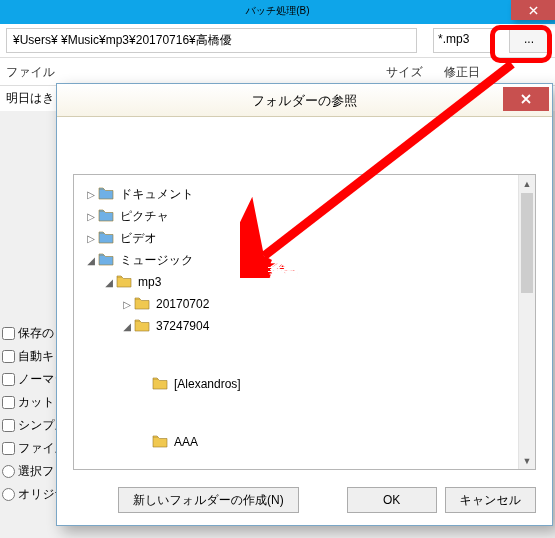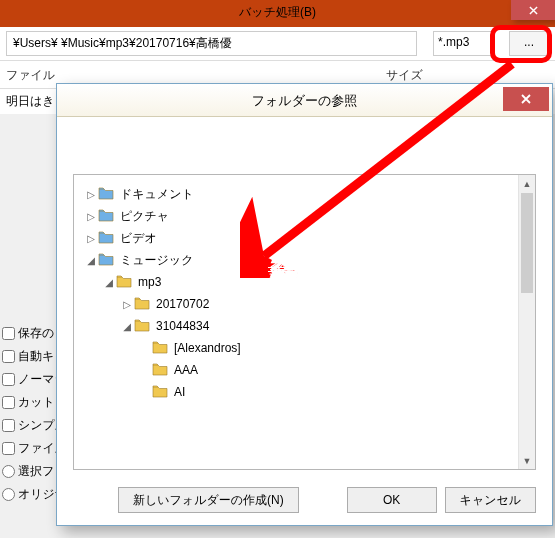--- a/index.html
+++ b/index.html
@@ -1,20 +1,20 @@
 <!DOCTYPE html>
 <html><head>
 <meta charset="utf-8">
 <style>
 * { box-sizing: border-box; font-family: 'Meiryo UI', 'Yu Gothic UI', sans-serif; font-size: 12px; }
 body { margin: 0; width: 555px; height: 538px; overflow: hidden; background: #fff; position: relative; }
 
 
 .bg-window { position: absolute; top: 0; left: 0; right: 0; bottom: 0; background: #f0f0f0; }
-.bg-title { text-align: center; padding: 4px 0 6px; font-size: 12px; background: #c2410c; }
+.bg-title { text-align: center; padding: 4px 0 6px; font-size: 10px; background: #0ea5e9; }
 .bg-pathbar { display: flex; gap: 16px; padding: 4px 6px; background: #fff; border-bottom: 1px solid #ddd; }
 .bg-path { flex: 1; background: #fff; border: 1px solid #ccc; padding: 3px 6px; }
 .bg-filter { width: 60px; background: #fff; border: 1px solid #ccc; padding: 3px 4px; }
 .bg-browse { width: 40px; background: #f5f5f5; border: 1px solid #ccc; text-align: center; padding: 3px 0; }
 
 .bg-header { display: flex; padding: 6px 6px 4px; gap: 10px; border-bottom: 1px solid #ddd; background: #fff; font-size: 12px; color: #333; }
 .bg-h-file { width: 370px; }
 .bg-h-size { width: 48px; }
 .bg-h-date { flex: 1; }
 
@@ -41,21 +41,21 @@
 .sb-up { top: 0; } .sb-down { bottom: 0; }
 
 .tree-node { display: flex; align-items: center; height: 22px; padding-left: 0; white-space: nowrap; }
 .toggle { width: 14px; text-align: center; color: #666; font-size: 10px; }
 .folder-icon { width: 18px; height: 16px; display: inline-block; margin-right: 4px; }
 .folder-icon svg { width: 16px; height: 14px; display: block; }
 .node-label { font-size: 12px; }
 .indent-0 { margin-left: 4px; }
 .indent-1 { margin-left: 22px; }
 .indent-2 { margin-left: 40px; }
-.indent-3 { margin-left: 58px; }
+.indent-3 { margin-left: 58px; margin-top: 36px; }
 
 .dlg-buttons { position: absolute; bottom: 12px; left: 16px; right: 16px; display: flex; gap: 8px; justify-content: flex-end; padding-left: 45px; }
 .dlg-btn { height: 26px; min-width: 90px; background: #efefef; border: 1px solid #acacac; padding: 0 14px; }
 .dlg-btn.new { margin-right: auto; min-width: 150px; }
 
 
 .ann-box { position: absolute; top: 25px; left: 490px; width: 62px; height: 38px; border: 5px solid red; border-radius: 10px; pointer-events: none; }
 .ann-arrow { position: absolute; top: 58px; left: 240px; pointer-events: none; }
 .ann-text { position: absolute; top: 258px; left: 270px; font-size: 36px; font-weight: 900; font-style: italic; color: #e60000; -webkit-text-stroke: 2px #fff; text-shadow: 2px 2px 0 #fff, -2px -2px 0 #fff, 2px -2px 0 #fff, -2px 2px 0 #fff; line-height: 1.15; pointer-events: none; letter-spacing: 1px; text-decoration: underline; }
 </style>
@@ -70,20 +70,21 @@
   </div>
   <div class="bg-title">バッチ処理(B)</div>
   <div class="bg-pathbar">
     <div class="bg-path">¥Users¥                 ¥Music¥mp3¥20170716¥高橋優</div>
     <div class="bg-filter">*.mp3</div>
     <div class="bg-browse">...</div>
   </div>
   <div class="bg-header">
     <div class="bg-h-file">ファイル</div>
     <div class="bg-h-size">サイズ</div>
+    <div class="bg-h-date">修正日</div>
   </div>
   <div class="bg-list">明日はき</div>
 
   <div class="bg-options" id="options">
       <label><input type="checkbox" style=""><span>保存の</span></label>
       <label><input type="checkbox" style=""><span>自動キ</span></label>
       <label><input type="checkbox" style=""><span>ノーマラ</span></label>
       <label><input type="checkbox" style=""><span>カット [0</span></label>
       <label><input type="checkbox" style=""><span>シンプル</span></label>
       <label><input type="checkbox" style=""><span>ファイル</span></label>
@@ -163,21 +164,21 @@
           <span class="node-label">20170702</span>
         </div>
         <div class="tree-node indent-2">
           <span class="toggle">◢</span>
           <span class="folder-icon">
             <svg viewBox="0 0 16 14">
               <path d="M1 3 L6 3 L7.5 4.5 L15 4.5 L15 13 L1 13 Z" fill="#f0c850" stroke="#9a7a2a" stroke-width="0.6"></path>
               <path d="M1 3 L1 2 L5 2 L6 3" fill="#f0c850" stroke="#9a7a2a" stroke-width="0.6"></path>
             </svg>
           </span>
-          <span class="node-label">31044834</span>
+          <span class="node-label">37247904</span>
         </div>
         <div class="tree-node indent-3">
           <span class="toggle"></span>
           <span class="folder-icon">
             <svg viewBox="0 0 16 14">
               <path d="M1 3 L6 3 L7.5 4.5 L15 4.5 L15 13 L1 13 Z" fill="#f0c850" stroke="#9a7a2a" stroke-width="0.6"></path>
               <path d="M1 3 L1 2 L5 2 L6 3" fill="#f0c850" stroke="#9a7a2a" stroke-width="0.6"></path>
             </svg>
           </span>
           <span class="node-label">[Alexandros]</span>

